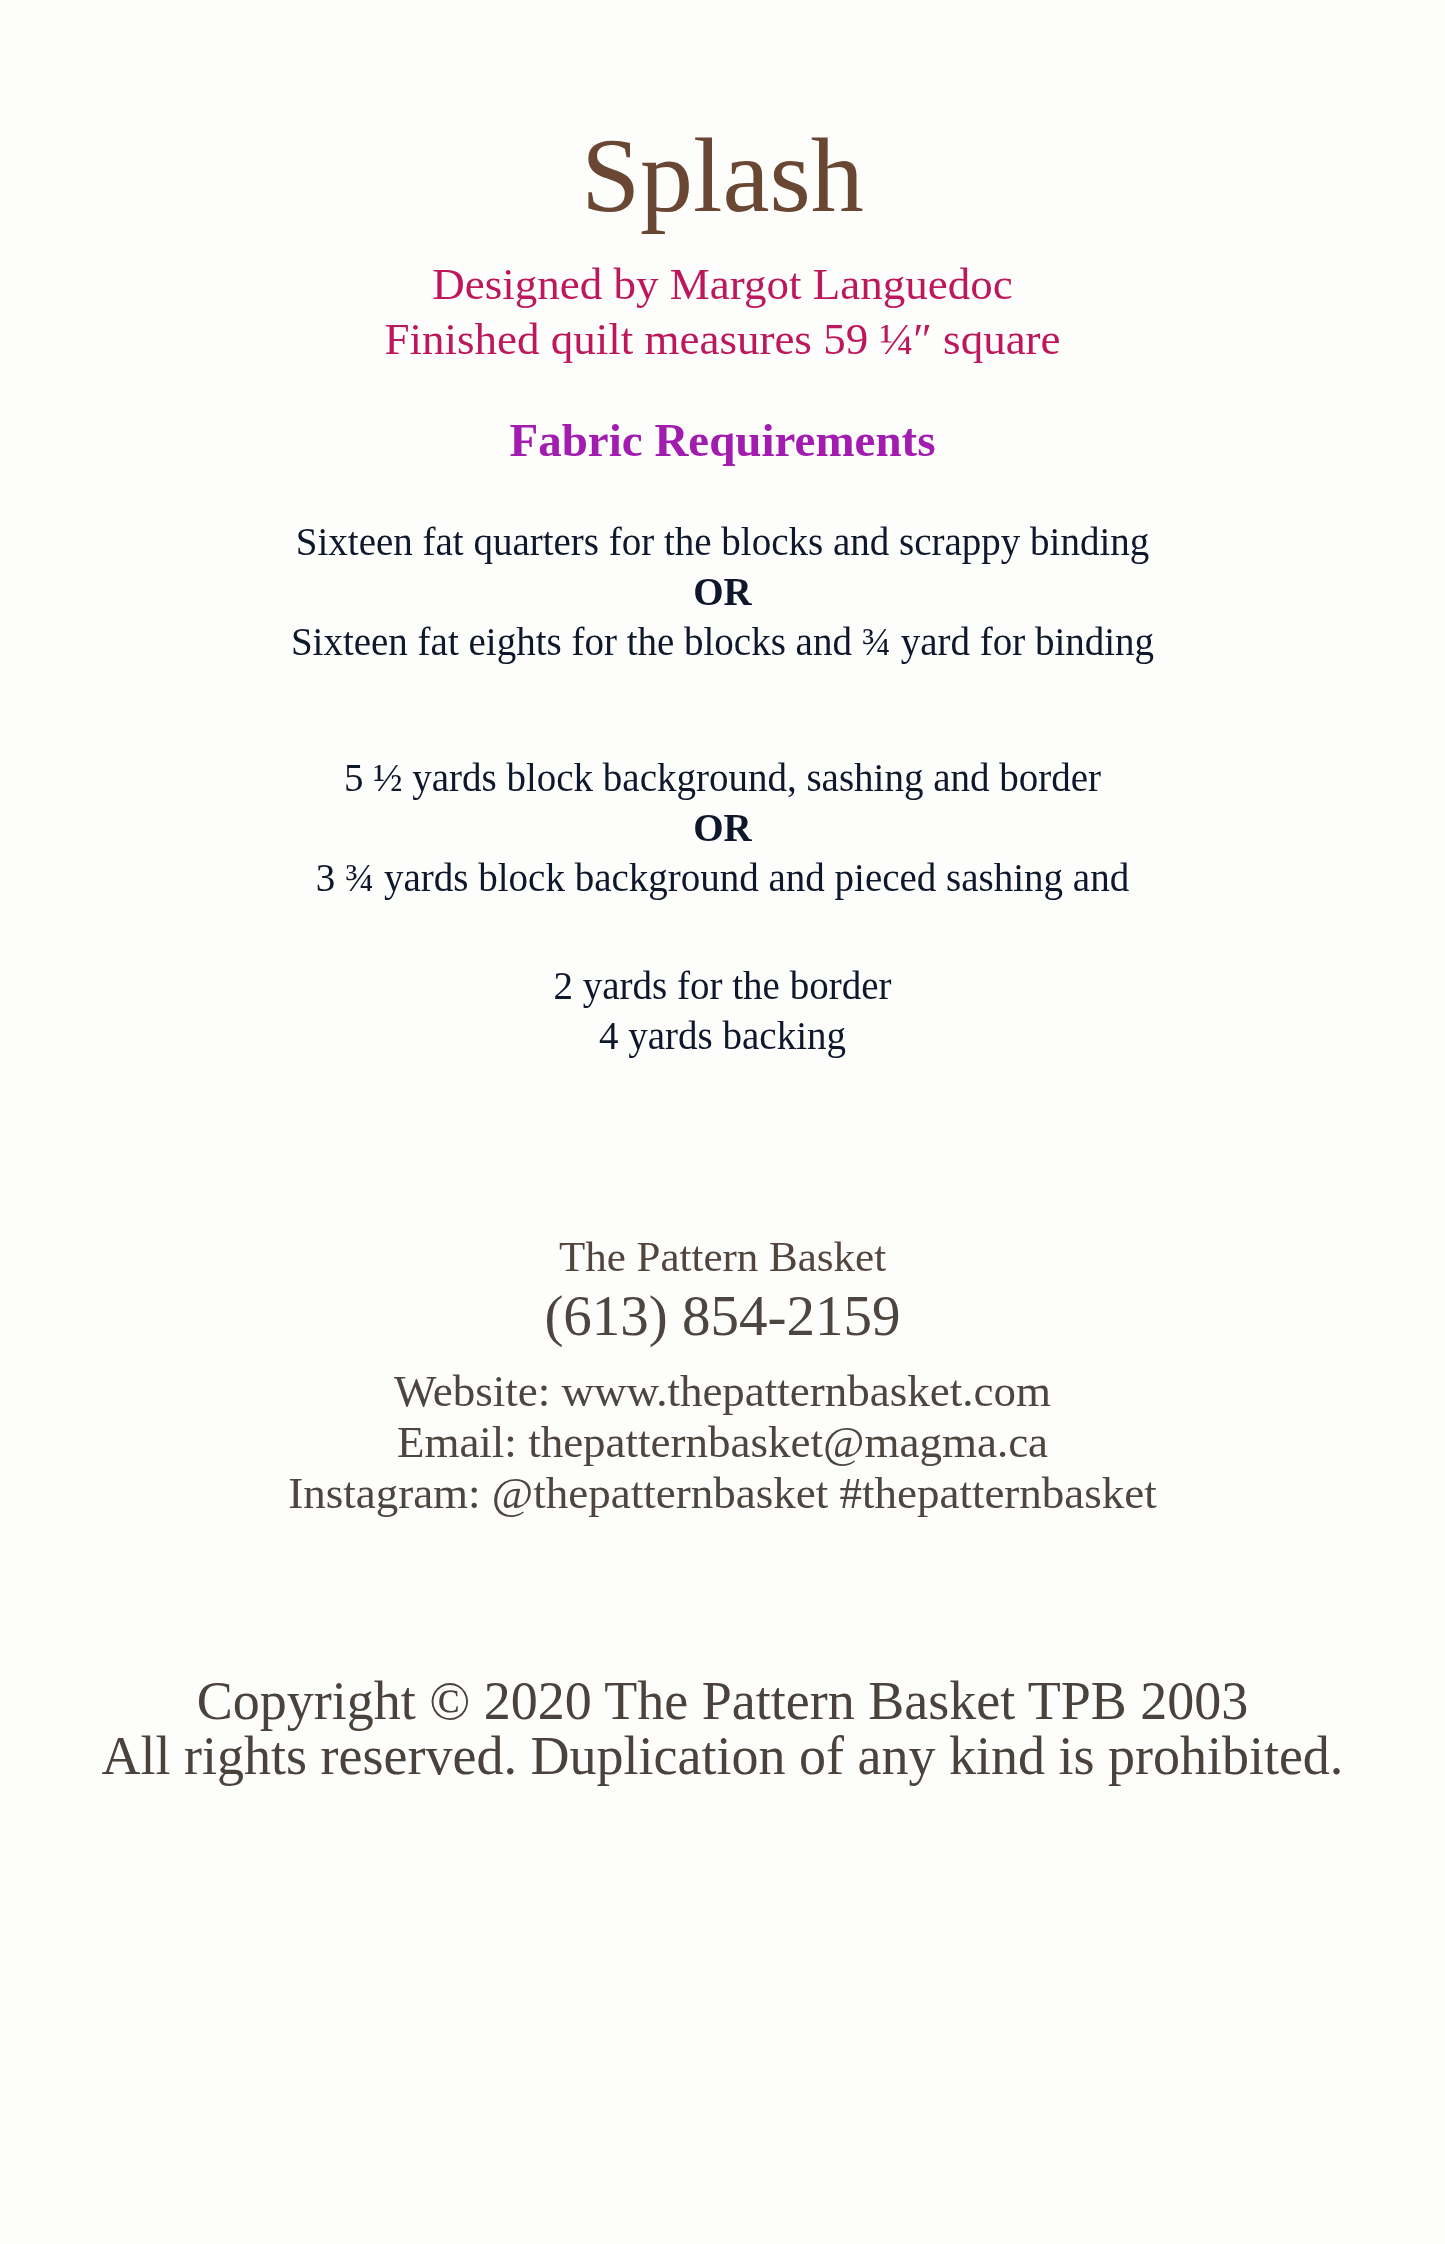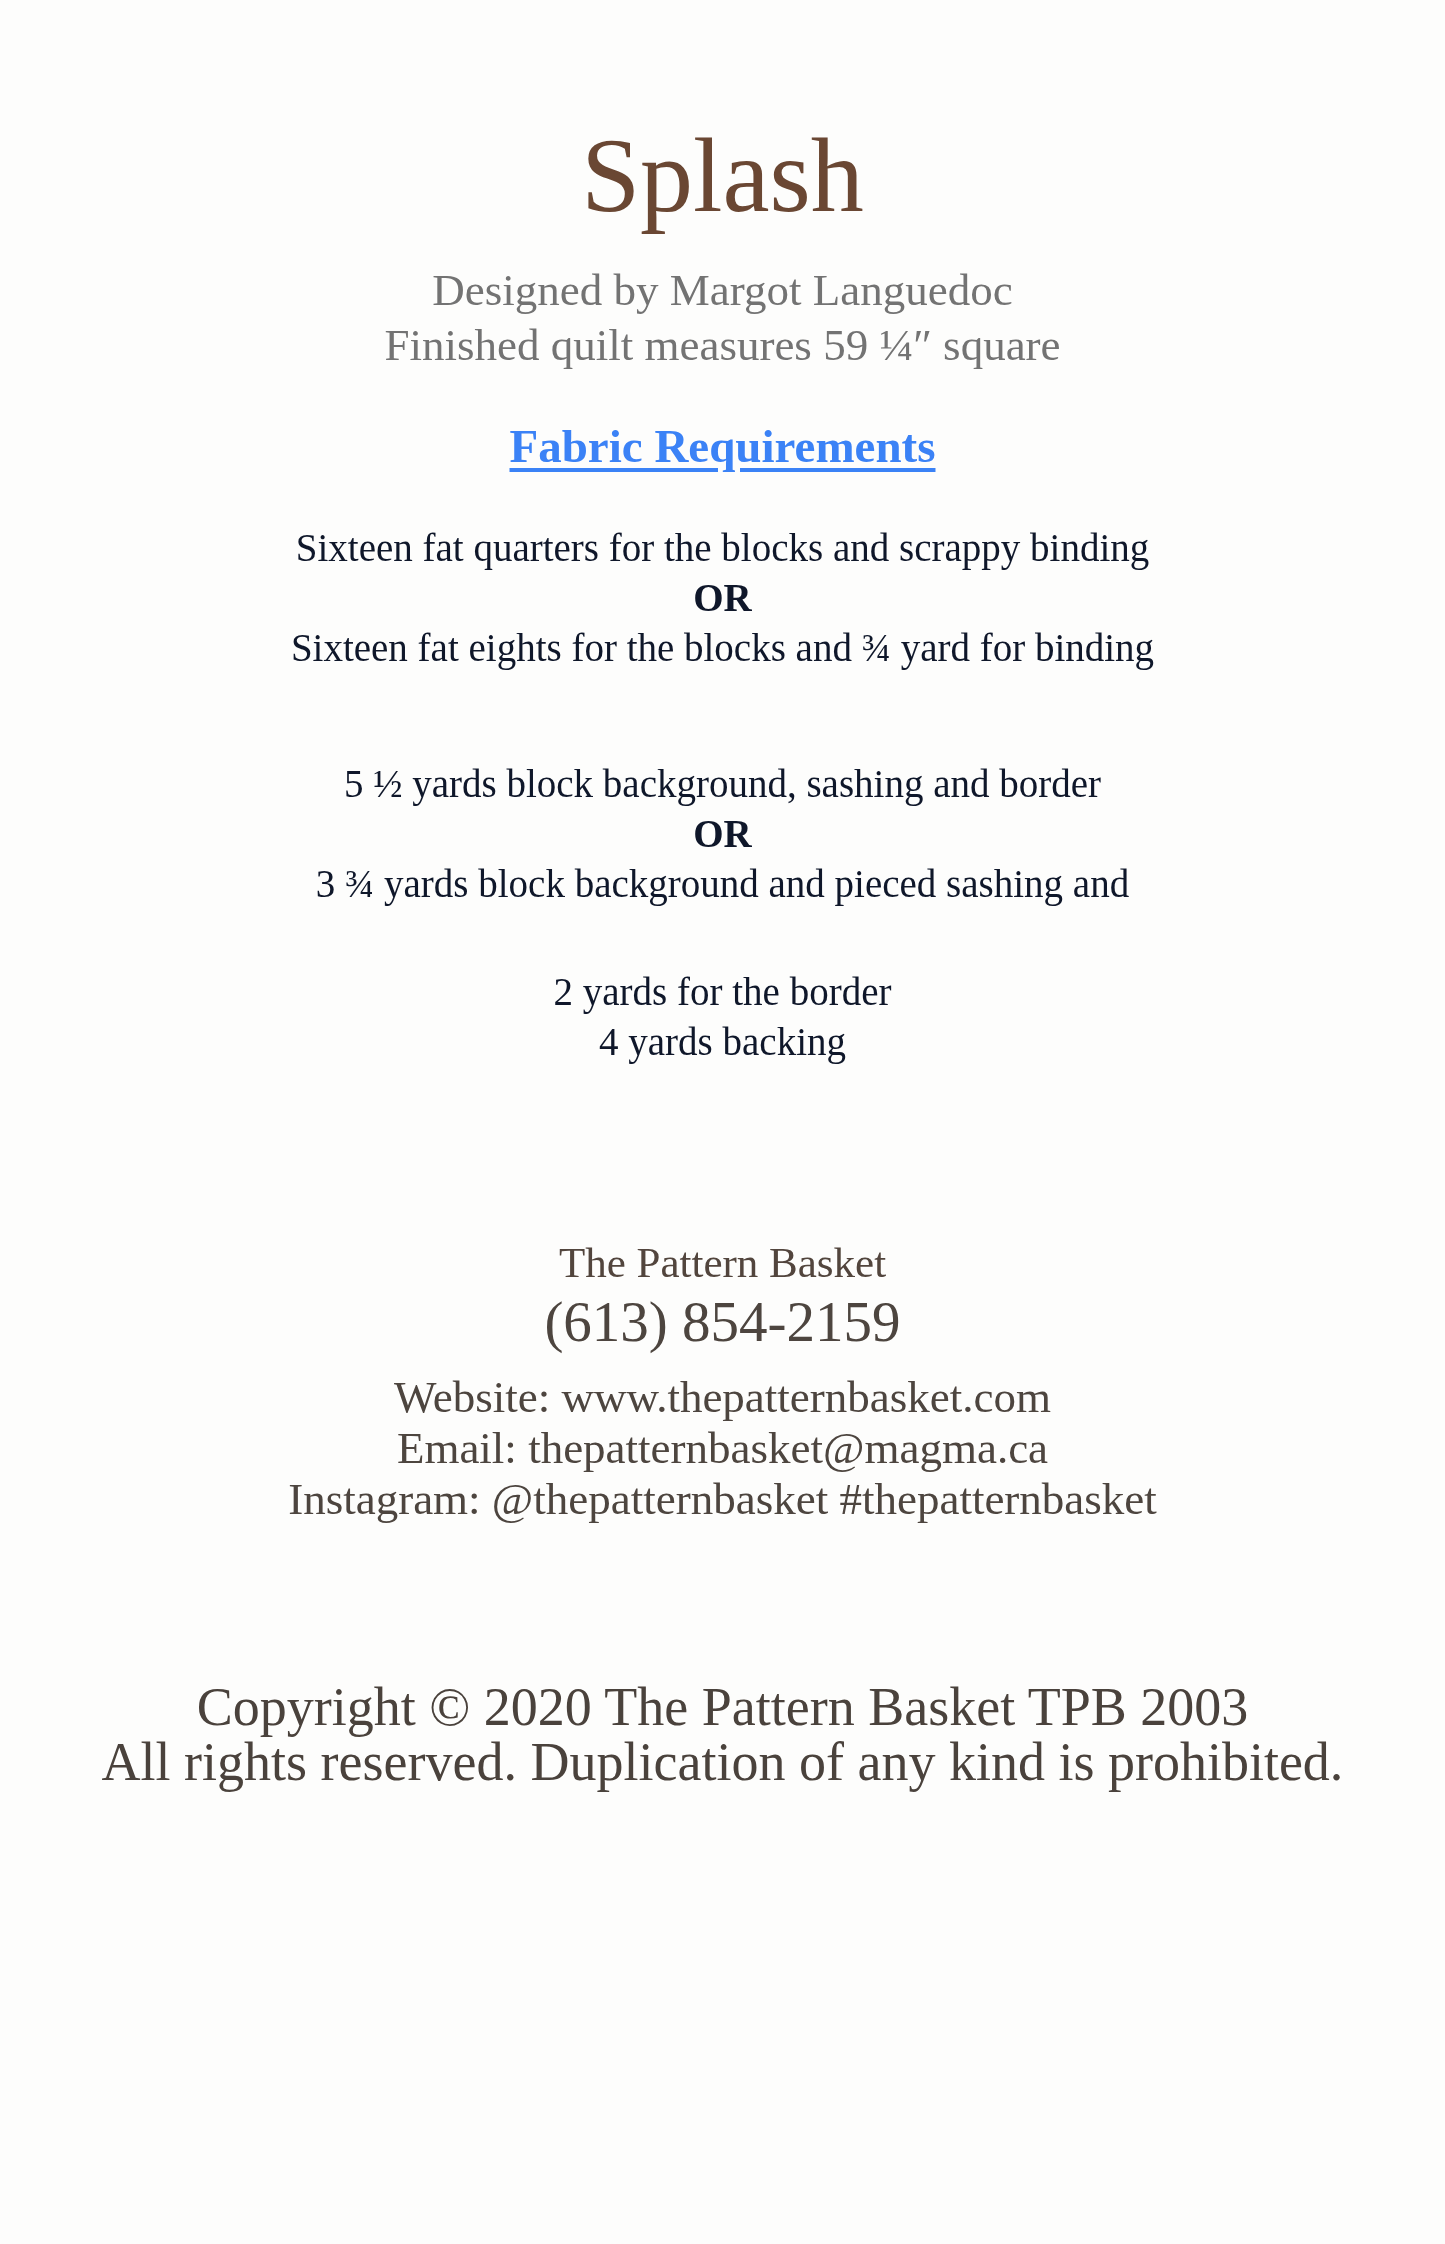--- a/index.html
+++ b/index.html
@@ -21,32 +21,31 @@
     height: 2244px;
   }
   .title {
     margin-top: 116px;
     font-size: 106px;
     line-height: 120px;
     font-weight: 400;
     color: #6a4733;
   }
   .subtitle {
-    margin-top: 27px;
+    margin-top: 21px;
     font-size: 45px;
     line-height: 55px;
-    color: #737373;
+    color: #be185d;
   }
   .section-heading {
     margin-top: 45px;
     font-size: 47px;
     line-height: 56px;
     font-weight: 700;
-    color: #3b82f6;
-    text-decoration: underline;
+    color: #a21caf;
     text-underline-offset: 6px;
   }
   .req-group {
     font-size: 39px;
     line-height: 50px;
     color: #0f172a;
   }
   .req-group.g1 { margin-top: 49px; }
   .req-group.g2 { margin-top: 86px; }
   .req-group.g3 { margin-top: 58px; }

